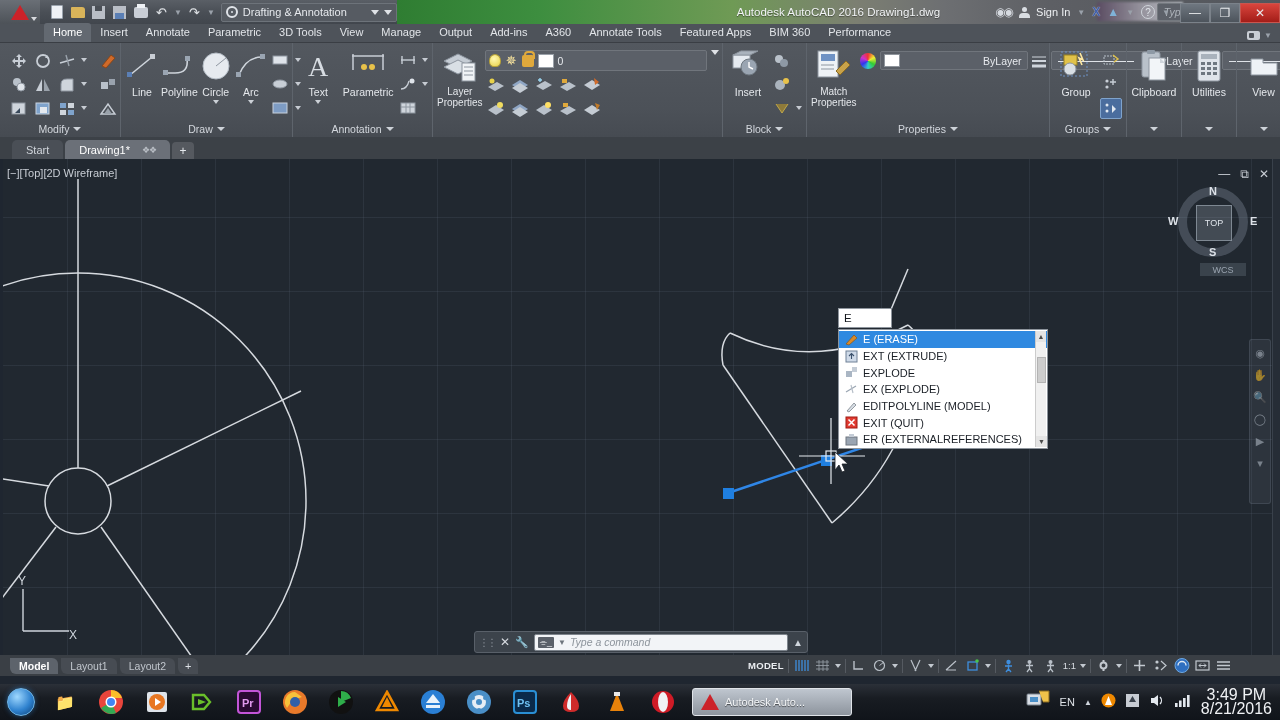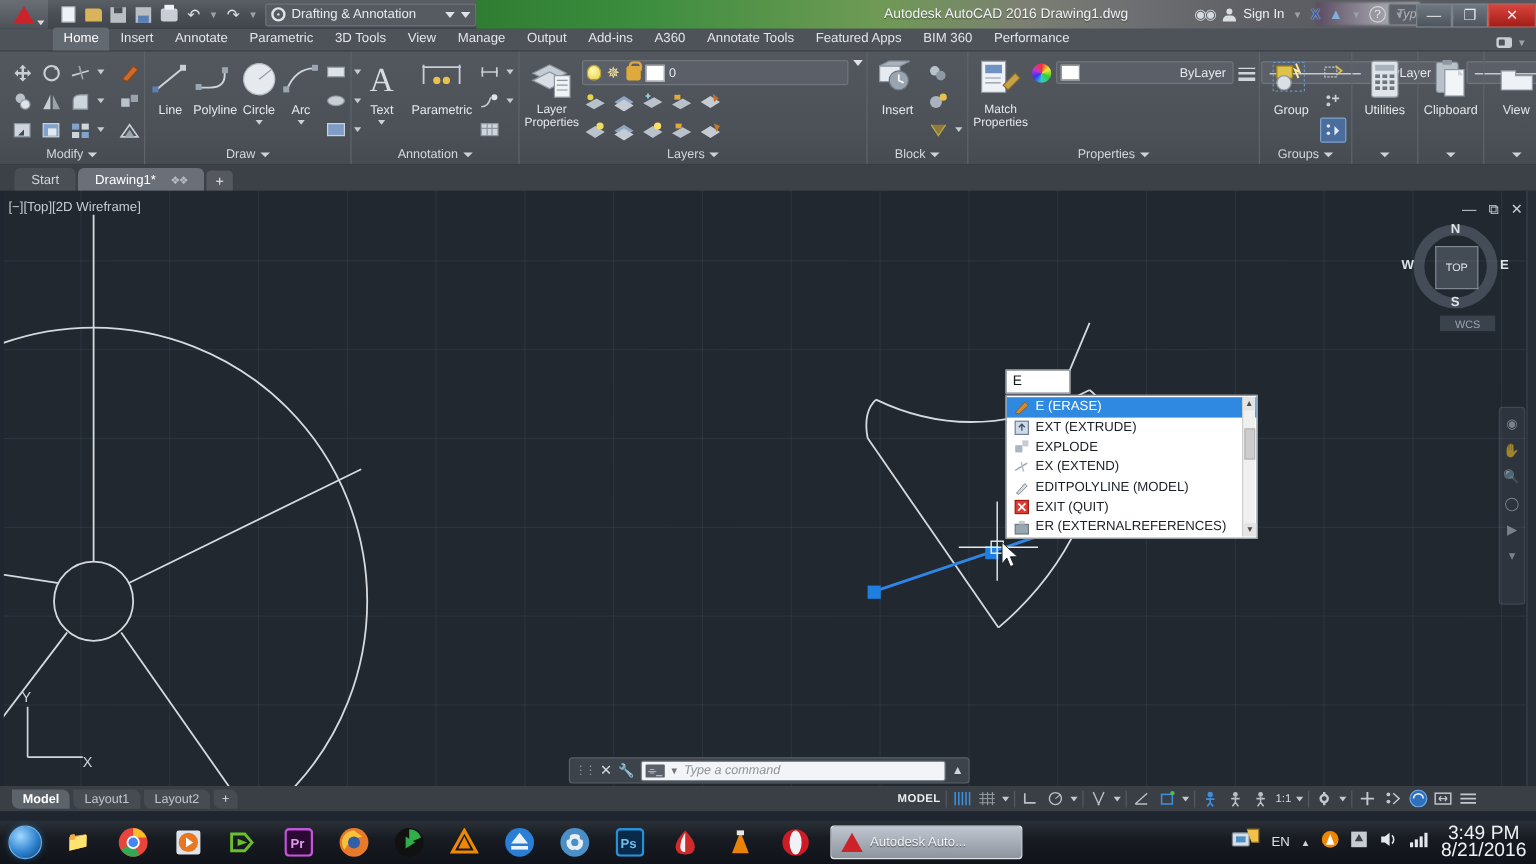--- a/index.html
+++ b/index.html
@@ -673,24 +673,20 @@
                   <path d="M2 10 L10 5 L18 10 L10 15 Z" fill="#c5ccd4"></path>
                   <path d="M13 3 L18 5 L15 10 Z" fill="#c07a2a"></path>
                 </svg>
               </div>
           </div>
         </div>
         <div style="display:flex;flex-direction:column;justify-content:flex-start;padding-top:4px;margin-left:2px">
           <div class="dd-caret"></div>
         </div>
       </div>
-      <div class="panel-title">
-        <span>Layers</span>
-        <span class="ptcaret"></span>
-      </div>
     </div>
 
     <div class="panel" style="width:84px">
       <div class="panel-body">
         <div class="bigbtn" style="width:44px">
           <div class="glyph">
             <svg width="38" height="34">
               <rect x="4" y="6" width="17" height="13" fill="#e6ebf1" stroke="#8e96a0"></rect>
               <path d="M4 6 L12 2 L29 2 L21 6 Z" fill="#aab3bd" stroke="#8e96a0"></path>
               <circle cx="20" cy="18" r="8" fill="#9aa5b2" stroke="#6e7780"></circle>
@@ -827,20 +823,39 @@
                   <circle cx="4" cy="3" r="1.5" fill="#dfe7f0"></circle>
                   <circle cx="4" cy="9" r="1.5" fill="#dfe7f0"></circle>
                   <path d="M9 3 L13 7 L9 11 Z" fill="#dfe7f0"></path>
                 </svg>
               </div>
             </div>
         </div>
       </div>
       <div class="panel-title">
         <span>Groups</span>
+        <span class="ptcaret"></span>
+      </div>
+    </div>
+
+    <div class="panel" style="width:58px">
+      <div class="panel-body" style="justify-content:center">
+        <div class="bigbtn">
+          <div class="glyph">
+            <svg width="32" height="34">
+                <rect x="4" y="3" width="18" height="25" rx="2" fill="#b9c1ca" stroke="#8e96a0"></rect>
+              <rect x="9" y="1" width="8" height="4" rx="1" fill="#8e99a5"></rect>
+              <rect x="11" y="9" width="16" height="22" fill="#f2f5f8" stroke="#8e96a0"></rect>
+              <path d="M22 9 L27 14 L22 14 Z" fill="#cfd5dc"></path>
+              </svg>
+          </div>
+          <div class="lbl">Clipboard</div>
+        </div>
+      </div>
+      <div class="panel-title">
         <span class="ptcaret"></span>
       </div>
     </div>
 
     <div class="panel" style="width:56px">
       <div class="panel-body" style="justify-content:center">
         <div class="bigbtn">
           <div class="glyph">
             <svg width="32" height="34">
                 <rect x="5" y="2" width="22" height="30" rx="2" fill="#dfe4ea" stroke="#8e96a0"></rect>
@@ -859,39 +874,20 @@
               </svg>
           </div>
           <div class="lbl">Utilities</div>
         </div>
       </div>
       <div class="panel-title">
         <span class="ptcaret"></span>
       </div>
     </div>
 
-    <div class="panel" style="width:58px">
-      <div class="panel-body" style="justify-content:center">
-        <div class="bigbtn">
-          <div class="glyph">
-            <svg width="32" height="34">
-                <rect x="4" y="3" width="18" height="25" rx="2" fill="#b9c1ca" stroke="#8e96a0"></rect>
-              <rect x="9" y="1" width="8" height="4" rx="1" fill="#8e99a5"></rect>
-              <rect x="11" y="9" width="16" height="22" fill="#f2f5f8" stroke="#8e96a0"></rect>
-              <path d="M22 9 L27 14 L22 14 Z" fill="#cfd5dc"></path>
-              </svg>
-          </div>
-          <div class="lbl">Clipboard</div>
-        </div>
-      </div>
-      <div class="panel-title">
-        <span class="ptcaret"></span>
-      </div>
-    </div>
-
     <div class="panel" style="width:54px">
       <div class="panel-body" style="justify-content:center">
         <div class="bigbtn">
           <div class="glyph">
             <svg width="34" height="34">
                 <path d="M4 10 L4 26 L30 26 L30 14 L16 14 L16 10 Z" fill="#eef2f6" stroke="#8e96a0"></path>
               </svg>
           </div>
           <div class="lbl">View</div>
         </div>
@@ -1018,21 +1014,21 @@
           </span>
         <span>EXPLODE</span>
       </div>
       <div class="ac-item">
         <span class="ac-ic">
           <svg width="13" height="13">
               <line x1="1" y1="9" x2="11" y2="3" stroke="#9aa5b2" stroke-width="1.2"></line>
               <line x1="6" y1="2" x2="8" y2="10" stroke="#b6bec8" stroke-width="1.2"></line>
             </svg>
           </span>
-        <span>EX (EXTEND)</span>
+        <span>EX (EXPLODE)</span>
       </div>
       <div class="ac-item">
         <span class="ac-ic">
           <svg width="13" height="13">
               <path d="M2 11 L9 3 L11 5 L4 12 Z" fill="#d7dde4" stroke="#6f7780" stroke-width="0.7"></path>
             </svg>
           </span>
         <span>EDITPOLYLINE (MODEL)</span>
       </div>
       <div class="ac-item">

